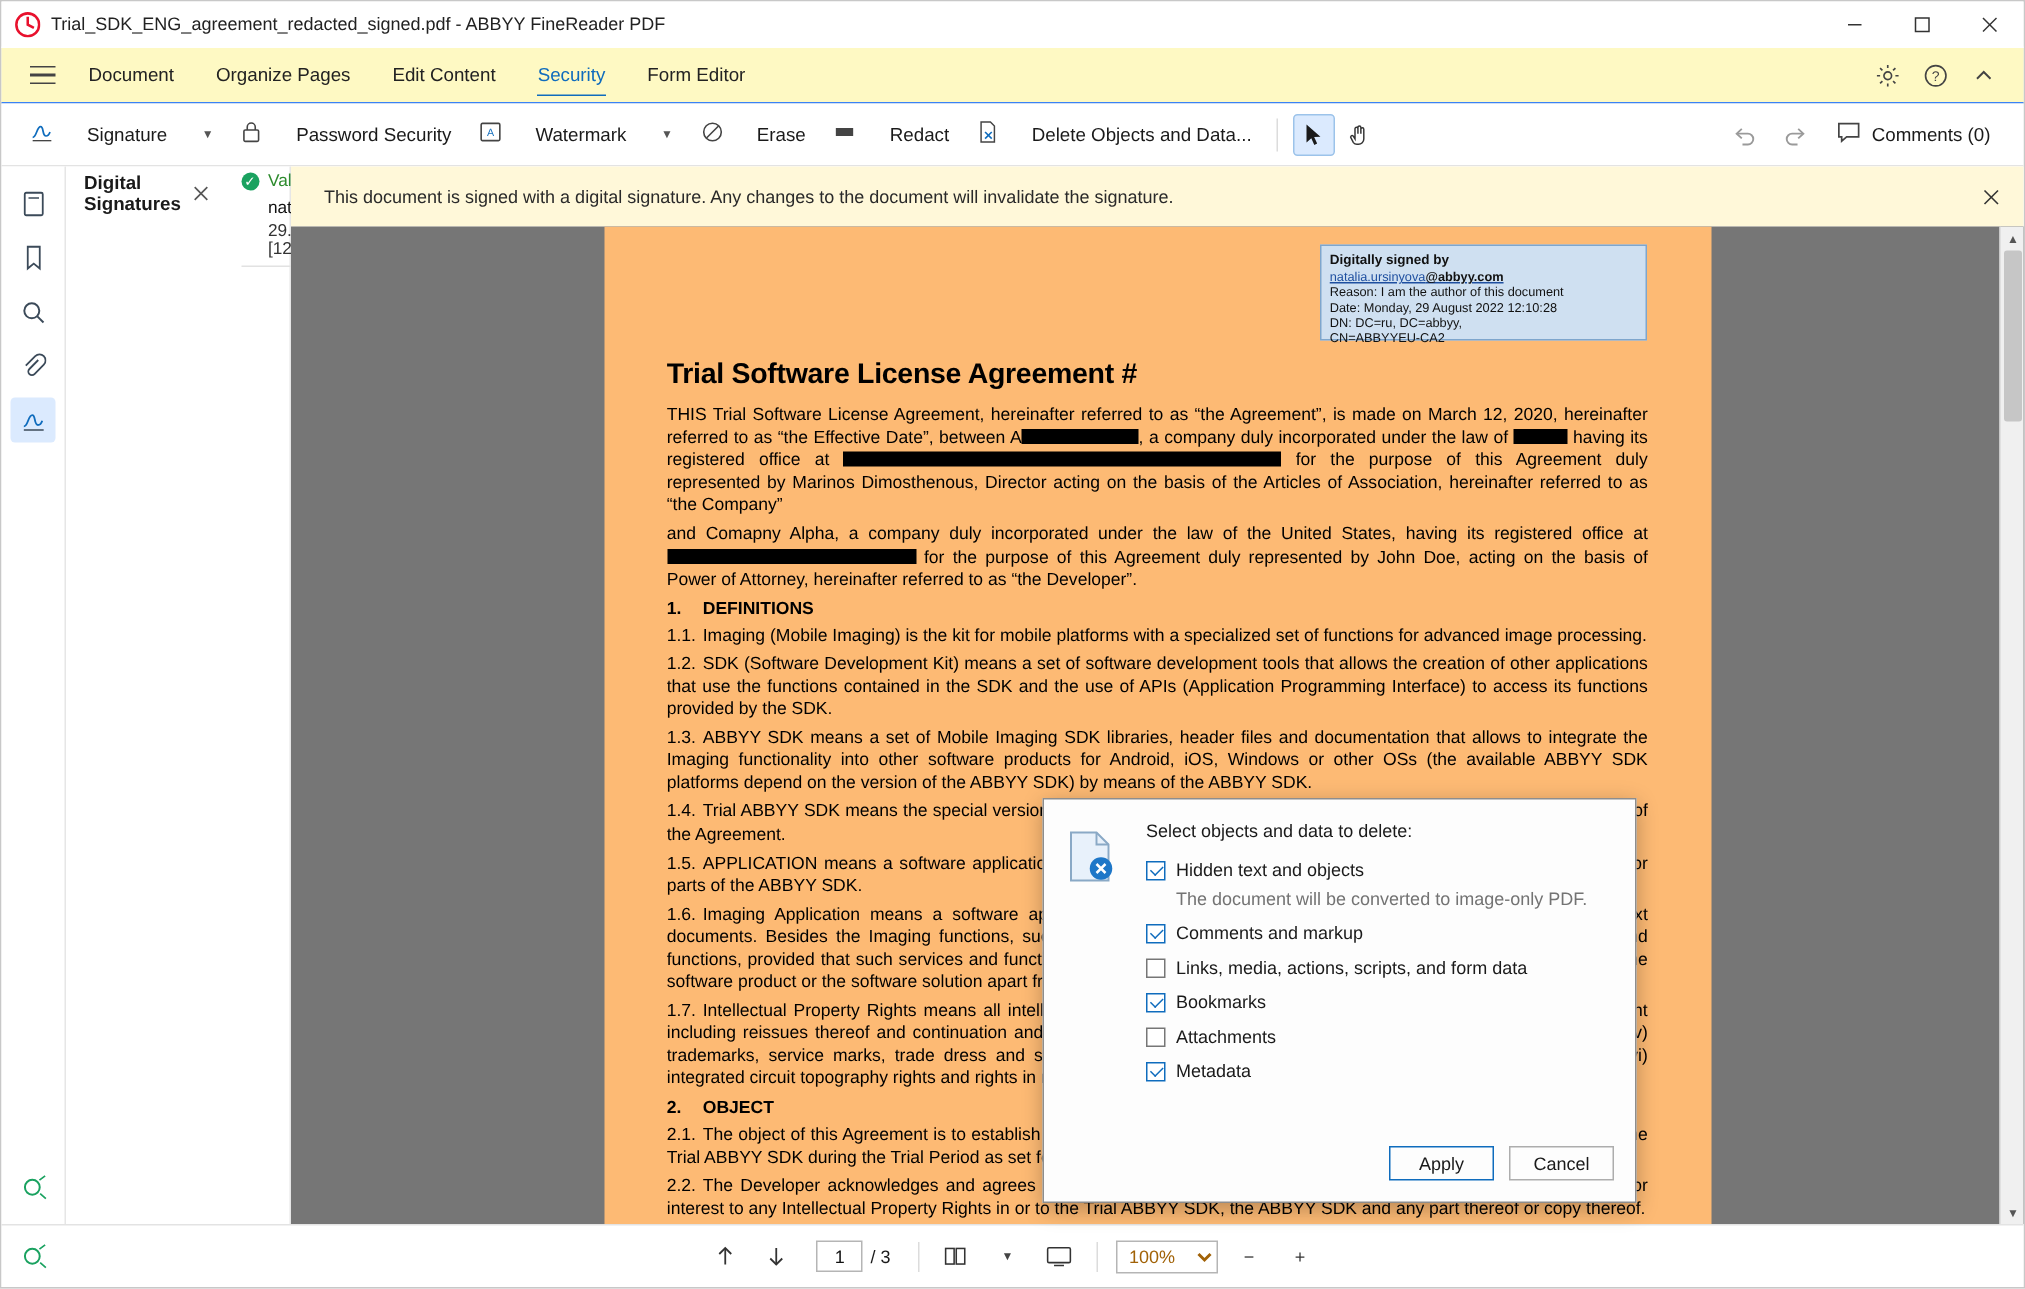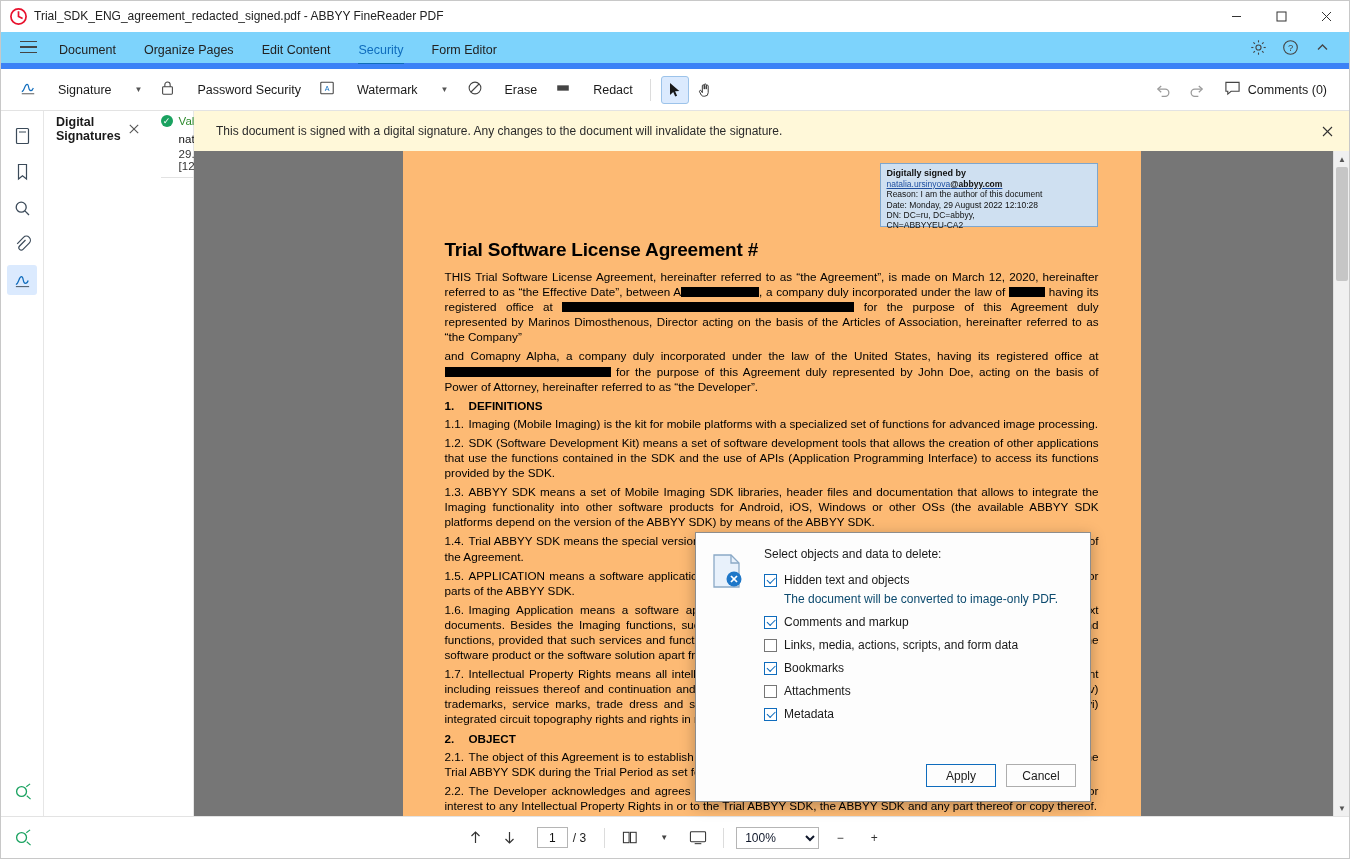--- a/index.html
+++ b/index.html
@@ -39,24 +39,24 @@
   .win-controls { margin-left: auto; display: flex; height: 31px; }
   .win-btn {
     width: 45px; height: 31px;
     display: flex; align-items: center; justify-content: center;
     color: #333;
   }
 
   
   .menubar {
     height: 37px; min-height: 37px;
-    display: flex; align-items: flex-start;
-    background: #7dd3fc;
+    display: flex; align-items: center;
+    background: #fef9c3;
     padding-left: 10px;
-    border-bottom: 6px solid #3b82f6;
+    border-bottom: 1px solid #3b82f6;
   }
   .hamburger {
     width: 34px; height: 30px;
     display: flex; flex-direction: column; align-items: center; justify-content: center;
     gap: 4px; cursor: pointer;
   }
   .hamburger span { display:block; width: 17px; height: 1.5px; background: #444; }
   .menu-item {
     padding: 0 14px; height: 36px;
     display: flex; align-items: center;
@@ -249,21 +249,21 @@
     width: 13px; height: 13px; min-width: 13px; margin-top: 1px;
     border: 1px solid #767676; background: #fff;
     display: flex; align-items: center; justify-content: center;
   }
   .chk.checked { border-color: #0f6cbd; }
   .chk.checked::after {
     content: ""; width: 7px; height: 3.5px;
     border-left: 1.7px solid #0f6cbd; border-bottom: 1.7px solid #0f6cbd;
     transform: rotate(-45deg); margin-bottom: 2px;
   }
-  .chk-sub { font-size: 12px; margin: -4px 0 9px 20px; color: #0c4a6e; }
+  .chk-sub { font-size: 12px; margin: -4px 0 9px 20px; color: #737373; }
   .dlg-buttons {
     display: flex; justify-content: flex-end; gap: 10px;
     padding: 0 14px 14px 14px;
   }
   .dlg-btn {
     width: 70px; height: 23px;
     font-size: 12px; color: #1a1a1a;
     background: #fdfdfd; border: 1px solid #adadad;
     display: flex; align-items: center; justify-content: center;
     cursor: pointer;
@@ -289,24 +289,24 @@
   }
   .page-field {
     display: flex; align-items: center; gap: 5px; font-size: 12px; margin: 0 6px;
   }
   .page-input {
     width: 31px; height: 21px; border: 1px solid #b5b5b5;
     text-align: center; font-size: 12px; font-family: "Liberation Sans", sans-serif;
     background: #fff; color: #111;
   }
   .zoom-select {
-    width: 83px; height: 22px; font-size: 12px;
+    width: 68px; height: 22px; font-size: 12px;
     border: 1px solid #b5b5b5; background: #fff;
     font-family: "Liberation Sans", sans-serif;
-    padding-left: 4px; color: #0f172a;
+    padding-left: 4px; color: #a16207;
   }
   .sb-sep { width: 1px; height: 20px; background: #dcdcdc; margin: 0 4px; }
 </style>
 </head>
 <body>
 
 <div class="app">
 
   <div class="titlebar">
     <div class="app-logo">
@@ -416,20 +416,30 @@
       </span>
       <span>Erase</span>
     </div>
     <div class="tool">
       <span>
         <svg width="16" height="16" viewBox="0 0 18 18">
             <rect x="2.5" y="6" width="13" height="6" fill="#444"></rect>
           </svg>
       </span>
       <span>Redact</span>
+    </div>
+    <div class="tool">
+      <span>
+        <svg width="15" height="16" viewBox="0 0 16 18">
+            <path d="M3 1.5 H10 L13 4.5 V16.5 H3 Z" fill="none" stroke="#444" stroke-width="1.1"></path>
+            <line x1="6" y1="9" x2="11" y2="14" stroke="#0f6cbd" stroke-width="1.2"></line>
+            <line x1="11" y1="9" x2="6" y2="14" stroke="#0f6cbd" stroke-width="1.2"></line>
+          </svg>
+      </span>
+      <span>Delete Objects and Data...</span>
     </div>
     <div class="tool-sep"></div>
     <div class="tool-toggle selected">
       <svg width="14" height="16" viewBox="0 0 14 16">
           <path d="M2 1 L2 13 L5.2 10.1 L7.2 14.6 L9.1 13.7 L7.1 9.3 L11.3 9.1 Z" fill="#1a1a1a"></path>
         </svg>
     </div>
     <div class="tool-toggle">
       <svg width="16" height="16" viewBox="0 0 18 18">
           <path d="M6 12 V4.3 a1.1 1.1 0 0 1 2.2 0 V8 V3.3 a1.1 1.1 0 0 1 2.2 0 V8 V4.6 a1.1 1.1 0 0 1 2.2 0 V12 a4 4 0 0 1-4 4 h-1.2 a3.4 3.4 0 0 1-2.6-1.3 L3 11.2 a1.1 1.1 0 0 1 1.6-1.5 Z" fill="none" stroke="#333" stroke-width="1.1"></path>

